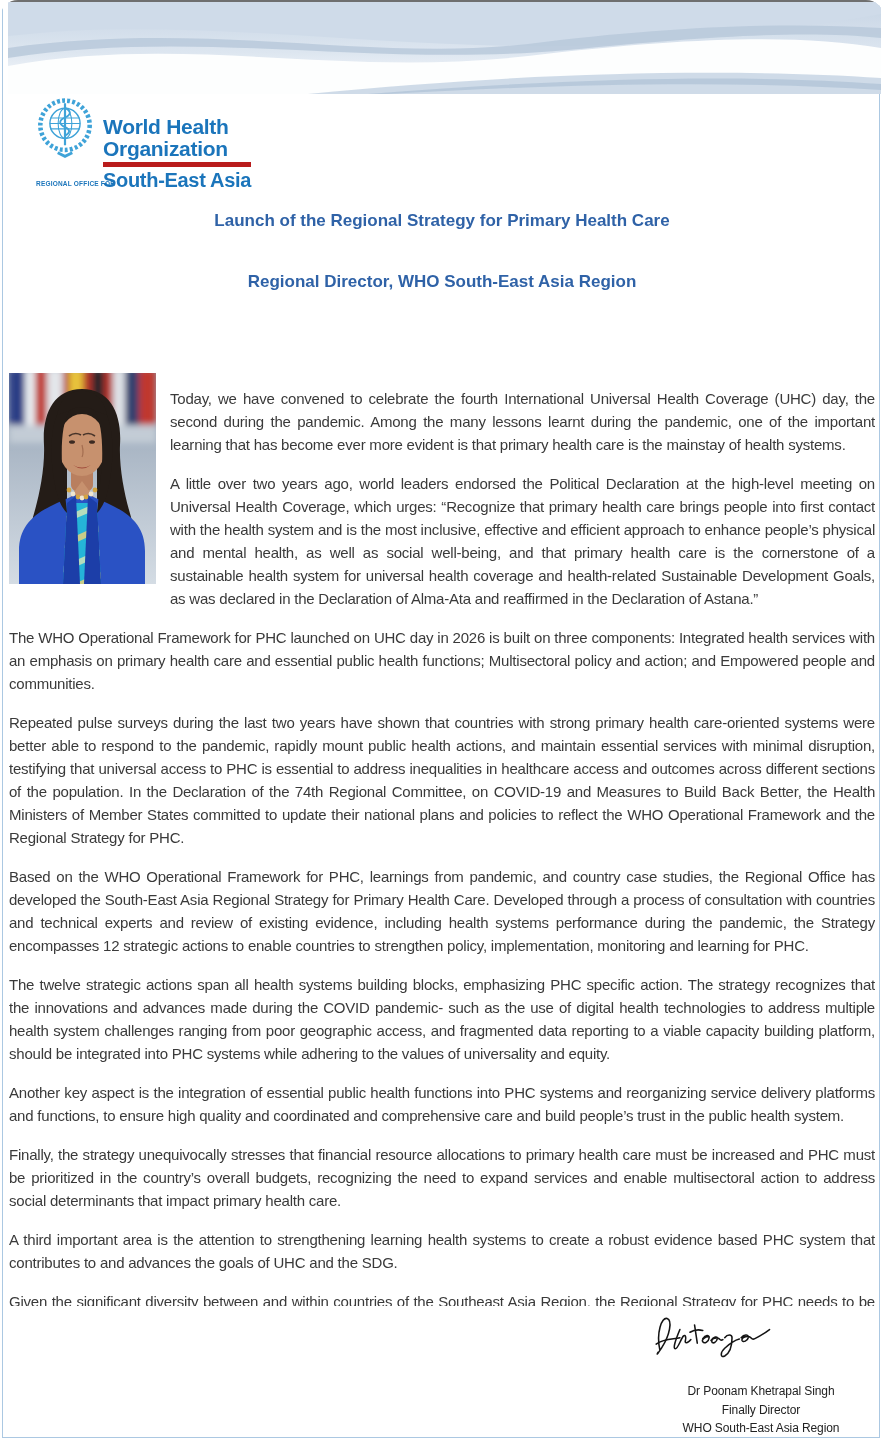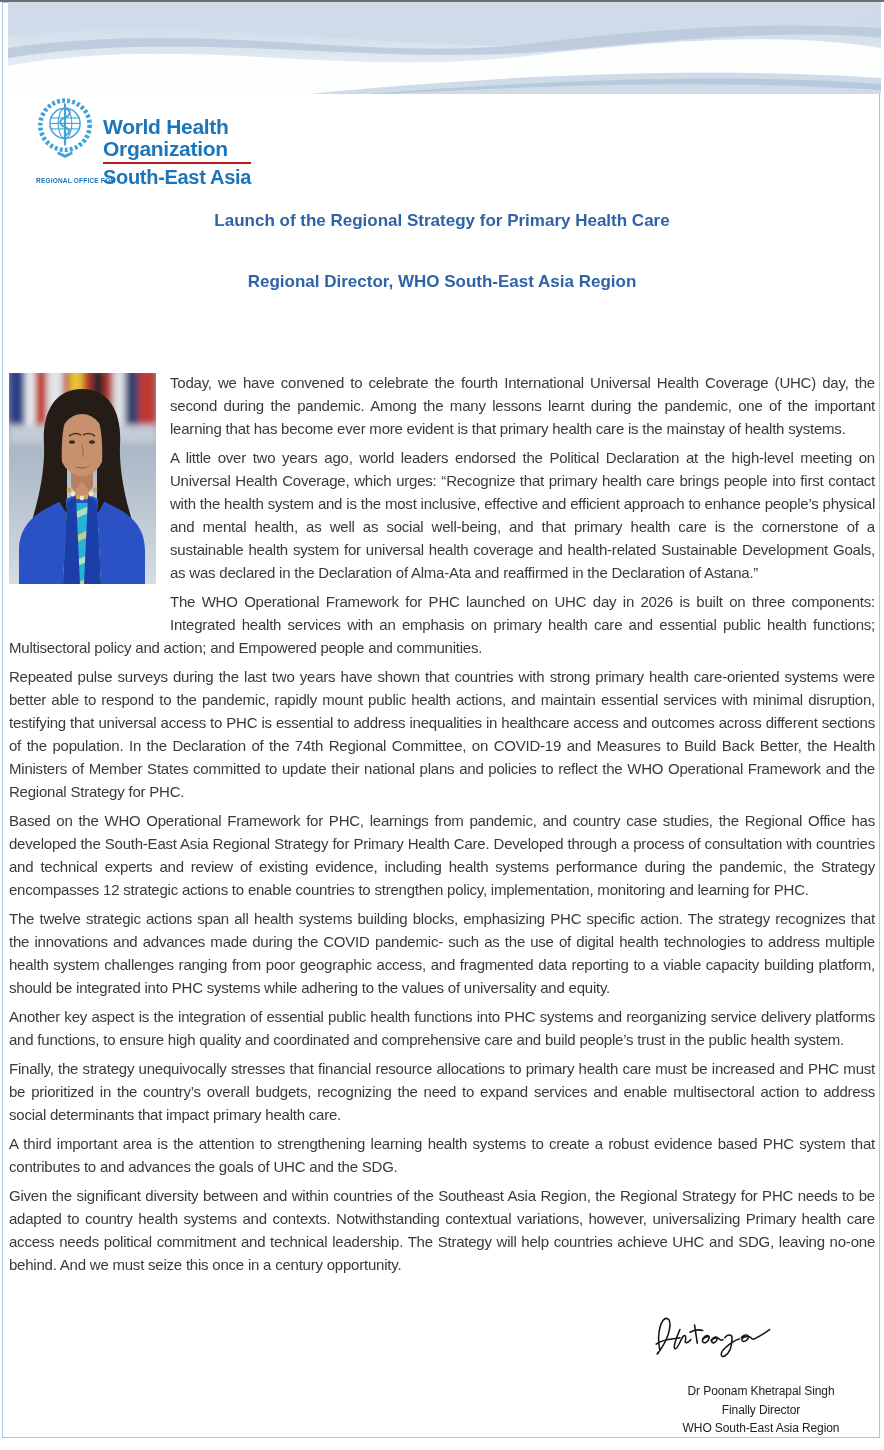--- a/index.html
+++ b/index.html
@@ -1,44 +1,44 @@
 <!DOCTYPE html>
 <html><head>
 <meta charset="utf-8">
 <style>
   html,body{margin:0;padding:0;background:#ffffff;}
   .page{
     position:relative;width:884px;height:1450px;background:#ffffff;
-    font-family:"Liberation Sans", sans-serif;overflow:hidden;
+    font-family:"Liberation Sans", sans-serif;overflow:hidden;border-radius:18px;
   }
   .top-rule{position:absolute;left:0;top:0;width:884px;height:2px;background:#6f6f6f;}
   .frame{position:absolute;left:2px;top:2px;width:878px;height:1436px;
          border:1px solid #abc8e2;box-sizing:border-box;pointer-events:none;}
   .wave{position:absolute;left:8px;top:2px;width:873px;height:92px;}
   .wave svg{display:block;width:100%;height:100%;}
 
   
   .logo{position:absolute;left:36px;top:96px;display:grid;
         grid-template-columns:60px auto;column-gap:7px;row-gap:2px;align-items:end;}
   .emblem{width:58px;height:64px;}
   .org-name{color:#1b75bb;font-weight:bold;font-size:21px;line-height:22px;letter-spacing:-0.3px;}
   .office-label{color:#1b75bb;font-weight:bold;font-size:6.5px;letter-spacing:0.2px;align-self:end;padding-bottom:4px;white-space:nowrap;}
   .region{color:#1b75bb;font-weight:bold;font-size:20px;line-height:22px;
-          border-top:2px solid #b91c1c;padding-top:2px;letter-spacing:-0.3px;white-space:nowrap;}
+          border-top:5px solid #b91c1c;padding-top:2px;letter-spacing:-0.3px;white-space:nowrap;}
 
   
   .title-block{position:absolute;left:0;top:207px;width:884px;text-align:center;
                color:#2f62a7;font-weight:bold;font-size:17px;line-height:27px;}
   .subtitle-block{position:absolute;left:0;top:268px;width:884px;text-align:center;
                color:#2f62a7;font-weight:bold;font-size:17px;line-height:27px;}
 
   
   .content{position:absolute;left:9px;top:371px;width:866px;height:935px;overflow:hidden;
            color:#3a3a3a;font-size:15px;line-height:23px;text-align:justify;letter-spacing:-0.22px;}
-  .content p{margin:0 0 6px 0;}
+  .content p{margin:16px 0 6px 0;}
   .photo{float:left;width:147px;height:211px;margin:2px 14px 30px 0;}
   .photo svg{display:block;width:100%;height:100%;}
   .quote-italic{}
 
   
   .sig-block{position:absolute;left:645px;top:1308px;width:232px;color:#222222;}
   .sig-scrawl{width:128px;height:54px;margin-left:2px;}
   .sig-lines{margin-top:16px;font-size:12px;line-height:18.5px;letter-spacing:-0.1px;text-align:center;}
 </style>
 </head>

